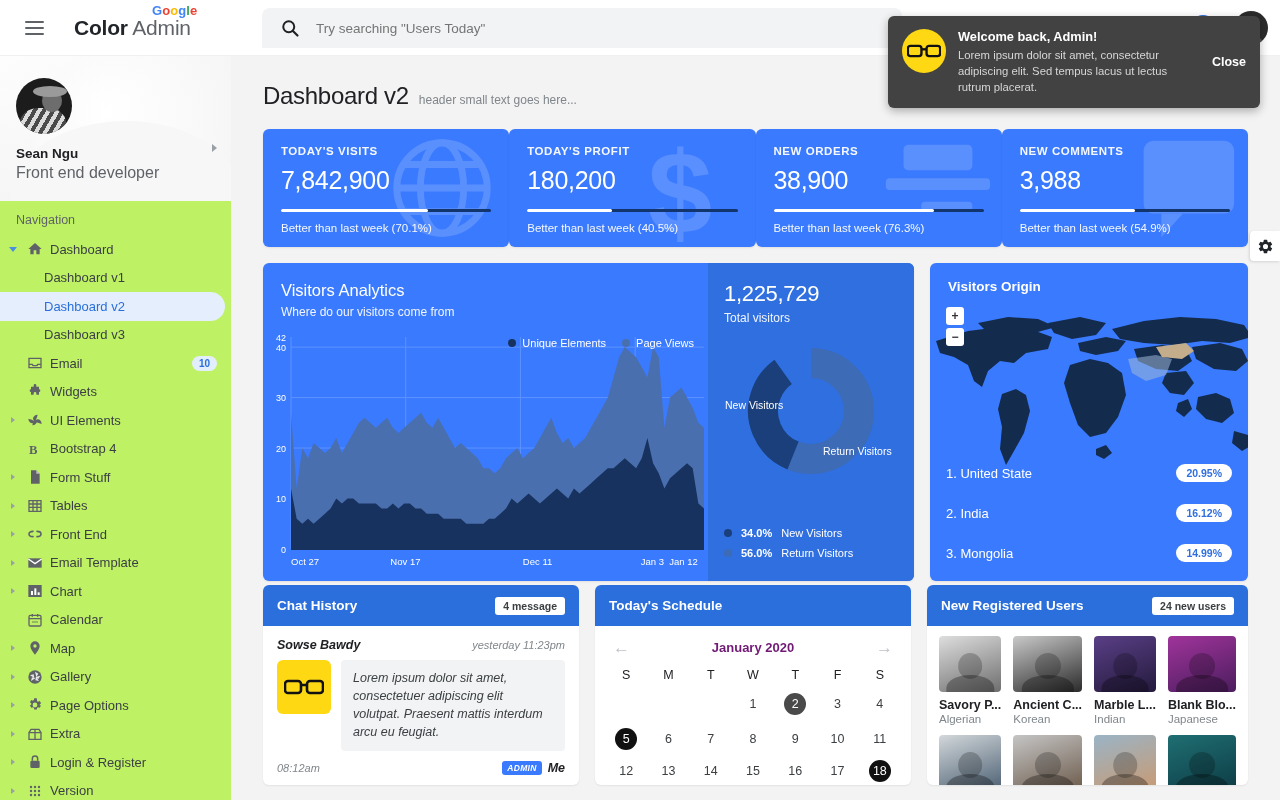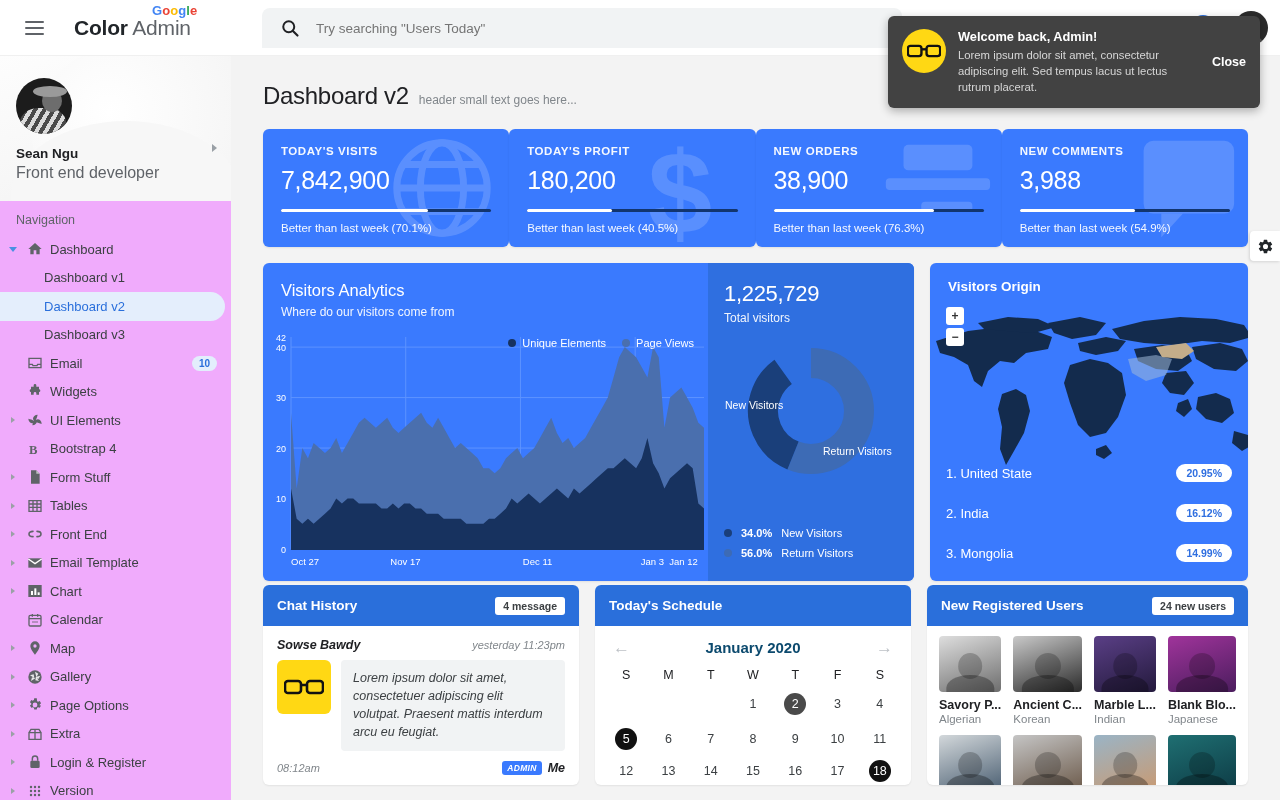--- a/index.html
+++ b/index.html
@@ -46,21 +46,21 @@
   .hdr-avatar-blue { width: 26px; height: 26px; border-radius: 50%; background: #2a6fdb; position: relative; overflow:hidden; }
   .hdr-avatar-blue::after{content:"";position:absolute;left:50%;top:4px;transform:translateX(-50%);width:10px;height:10px;border-radius:50%;background:#7fa8e8;}
   .hdr-avatar-blue::before{content:"";position:absolute;left:50%;bottom:-6px;transform:translateX(-50%);width:20px;height:14px;border-radius:50% 50% 0 0;background:#7fa8e8;}
   .hdr-avatar-dark { width: 34px; height: 34px; border-radius: 50%; background:#2b2b2b; position:relative; overflow:hidden;}
   .hdr-avatar-dark::after{content:"";position:absolute;left:50%;top:6px;transform:translateX(-50%);width:12px;height:12px;border-radius:50%;background:#555;}
   .hdr-avatar-dark::before{content:"";position:absolute;left:50%;bottom:-8px;transform:translateX(-50%);width:24px;height:18px;border-radius:50% 50% 0 0;background:#555;}
 
   
   #sidebar {
     position: absolute; top: 56px; left: 0; width: 231px; height: 744px;
-    background: #f0abfc; overflow: hidden; z-index: 30;
+    background: #bef264; overflow: hidden; z-index: 30;
   }
   #profile {
     height: 145px; position: relative; padding: 22px 16px 0 16px;
     background: linear-gradient(160deg,#fdfdfd 0%,#f2f2f2 100%);
     overflow: hidden;
   }
   #profile .swoosh { position:absolute; right:-60px; top:-20px; width: 260px; height: 190px; border-radius:50%;
     background: radial-gradient(circle at 30% 40%, #ffffff 0%, #f6f6f6 60%, #ededed 100%); }
   #profile .swoosh2 { position:absolute; right:-10px; bottom:-70px; width: 230px; height: 150px; border-radius:50%;
     background: #f7f7f7; }
@@ -168,21 +168,21 @@
   .chat-av { width: 54px; height: 54px; border-radius: 6px; background: #ffd814; flex:0 0 54px; position:relative; }
   .chat-av .gl { position:absolute; left:50%; top:50%; transform: translate(-50%,-50%); }
   .chat-bubble { background: #f1f3f4; border-radius: 4px; padding: 9px 12px; font-size: 12.5px;
     line-height: 1.45; color: #3c4043; }
   .chat-meta2 { display: flex; justify-content: space-between; align-items: center; margin-top: 10px; }
   .admin-badge { background: #3a7afe; color:#fff; font-size: 8.5px; font-weight:700; border-radius:3px;
     padding: 2px 5px; letter-spacing: .3px; }
   .me-lab { font-size: 12.5px; font-weight: 700; color: #202124; }
   #todays-schedule { flex: 0 0 316px; height: 200px; }
   .cal-top { display: flex; align-items: center; justify-content: space-between; padding: 13px 18px 6px 18px; }
-  .cal-title { font-size: 15px; font-weight: 700; color: #0c4a6e; }
+  .cal-title { font-size: 13px; font-weight: 700; color: #701a75; }
   .cal-arrow { color: #bdc1c6; font-size: 17px; cursor: pointer; line-height: 1; }
   .cal-grid { display: grid; grid-template-columns: repeat(7,1fr); text-align:center; padding: 0 10px; }
   .cal-grid .dow { font-size: 12.5px; color: #202124; padding: 6px 0; }
   .cal-grid .d { font-size: 12.5px; color: #3c4043; padding: 5px 0; position: relative; }
   .cal-grid .d span { display:inline-flex; width: 22px; height: 22px; align-items:center; justify-content:center;
     border-radius: 50%; }
   .cal-grid .d.sel span { background: #111; color: #fff; }
   .cal-grid .d.sel2 span { background: #4a4a4a; color: #fff; }
   #new-users { flex: 1 1 auto; height: 200px; }
   .nu-body { padding: 10px 12px 0 12px; display: grid; grid-template-columns: repeat(4,1fr); gap: 10px 12px; }

